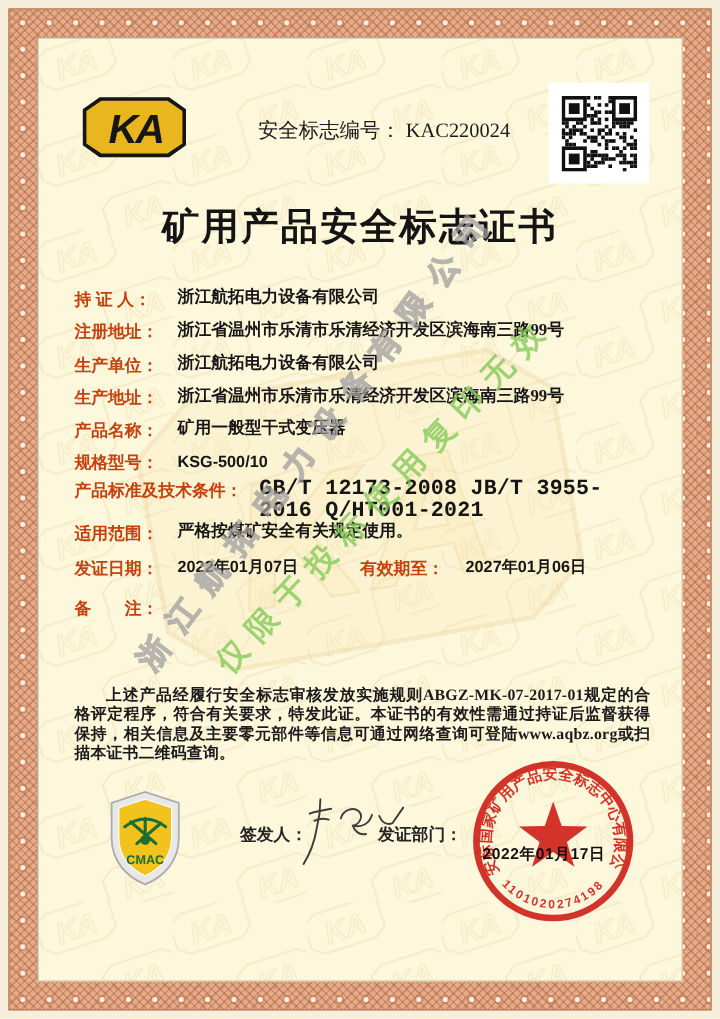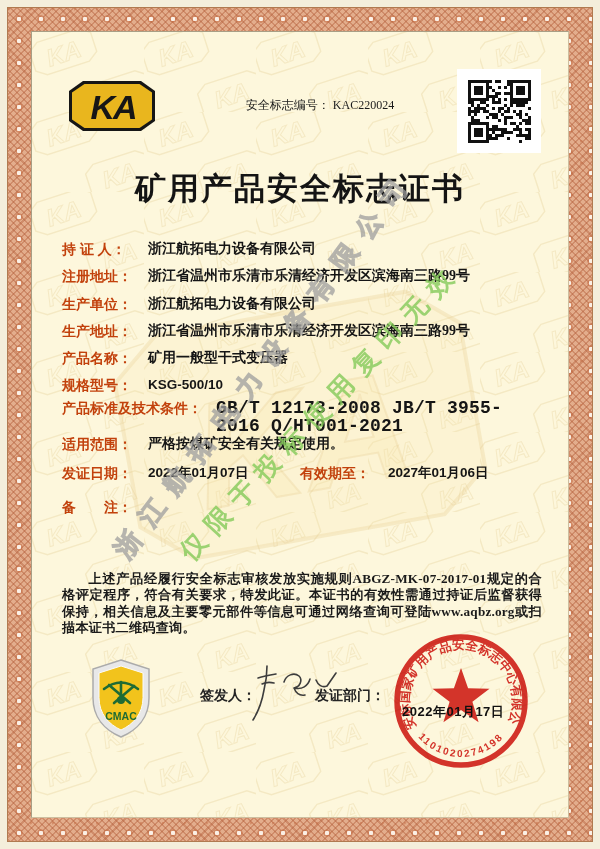--- a/index.html
+++ b/index.html
@@ -15,21 +15,21 @@
       repeating-linear-gradient(-45deg, rgba(178,92,56,.4) 0 1.5px, transparent 1.5px 5px);
     background-size:22px 22px,22px 22px,auto,auto;}
   .inner{position:absolute;inset:31px;background:#fdf7dc;border:1px solid #a89f86;
     border-right-color:#cdbfa0;border-bottom-color:#cdbfa0;}
   .bgpattern{position:absolute;left:32px;top:32px;width:536px;height:785px;opacity:.6;}
   .big-wm{position:absolute;left:115px;top:300px;opacity:.55;transform:rotate(-10deg);}
 
   
   .ka-logo{position:absolute;left:68px;top:80px;width:88px;height:52px;}
   .cert-no{position:absolute;left:200px;top:97px;width:240px;text-align:center;
-    font-family:"Liberation Serif",serif;font-size:12px;color:#1b1b1b;white-space:nowrap;}
+    font-family:"Liberation Serif",serif;font-size:17px;color:#1b1b1b;white-space:nowrap;}
   .qr-box{position:absolute;left:457px;top:69px;width:84px;height:84px;background:#ffffff;
     display:flex;align-items:center;justify-content:center;}
 
   .title{position:absolute;left:0;top:168px;width:600px;text-align:center;
     font-family:"Liberation Serif",serif;font-weight:700;font-size:31px;letter-spacing:2px;color:#141414;}
 
   
   .fields{position:absolute;left:62px;top:240px;width:480px;z-index:2;}
   .row{display:flex;align-items:flex-start;line-height:18px;}
   .row .label{width:86px;flex:none;font-weight:700;font-size:14px;color:#c2410c;white-space:pre;}

